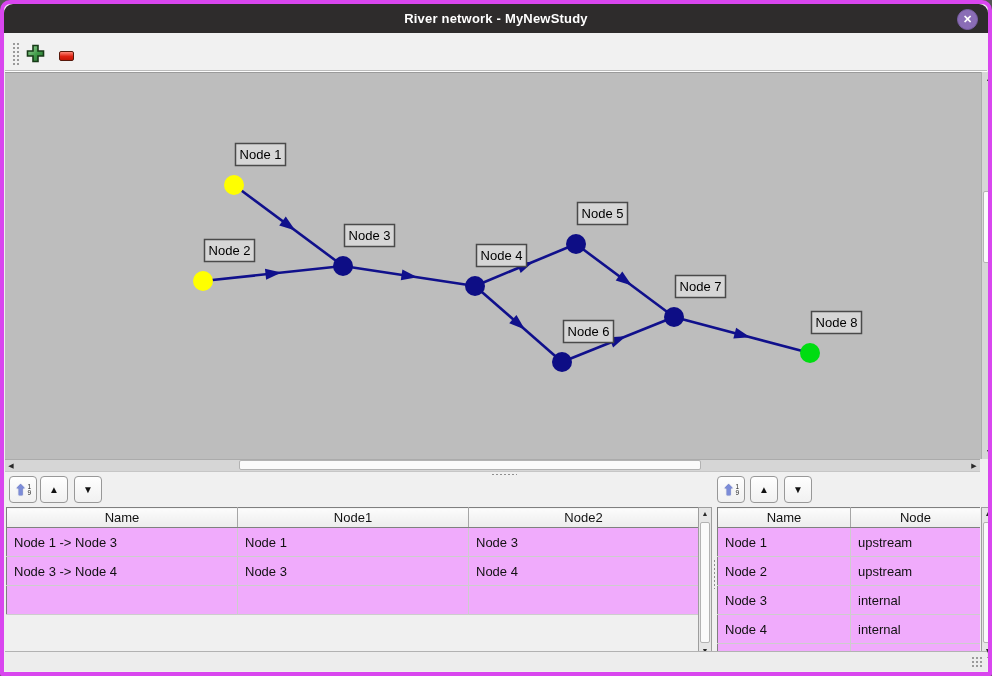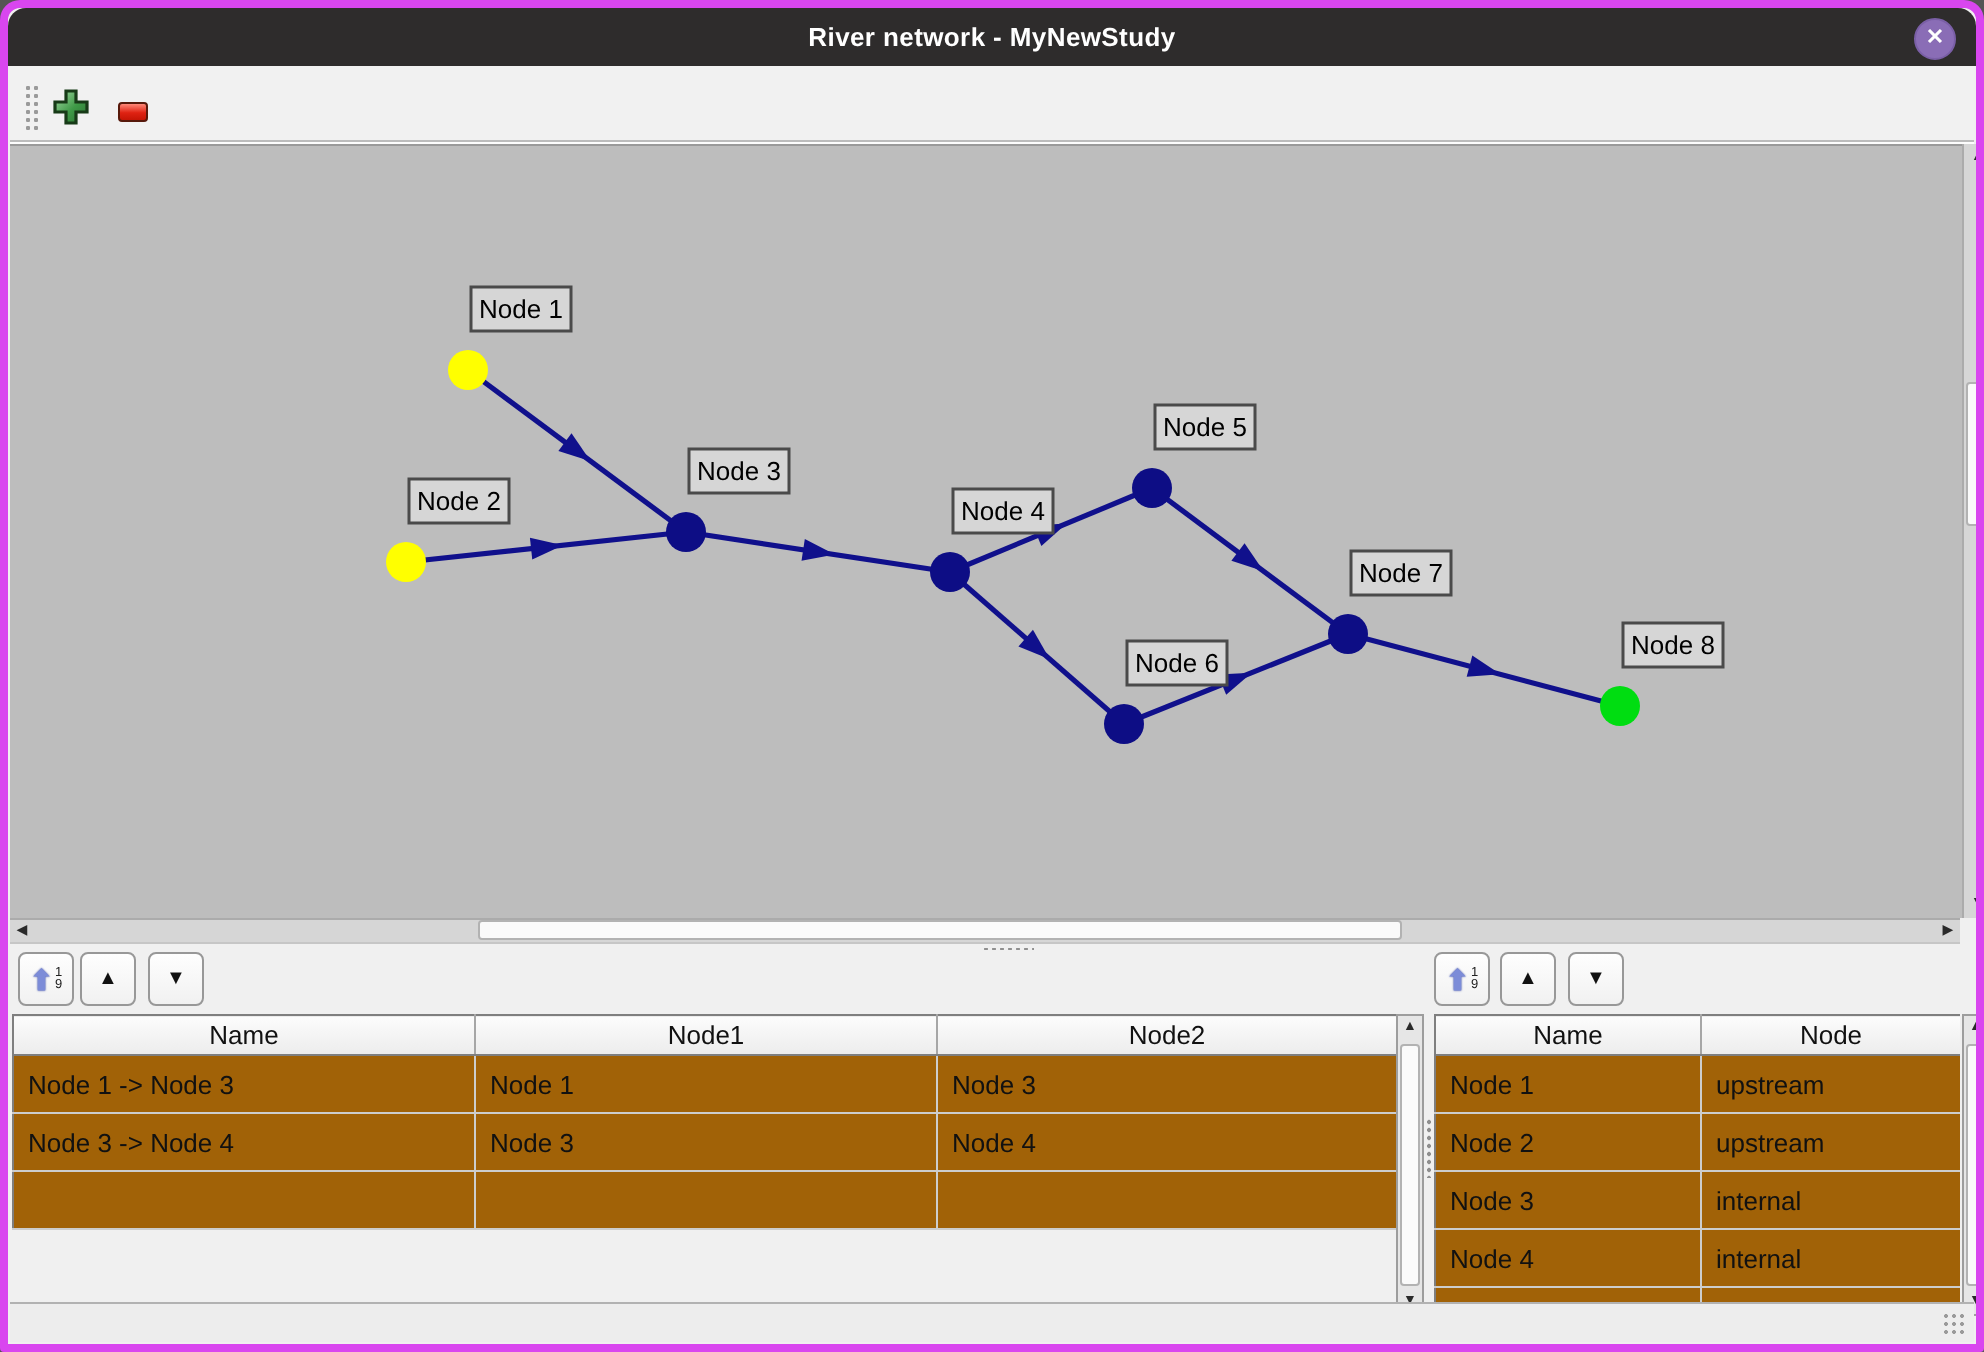--- a/index.html
+++ b/index.html
@@ -81,21 +81,21 @@
   .table-clip { position:absolute; top:503px; height:152px; overflow:hidden; }
   table.grid { border-collapse:collapse; table-layout:fixed; background:#fff; border:1px solid #7f7f7f; }
   table.grid th {
     height:20px; font-weight:normal; font-size:13px; color:#111;
     background:linear-gradient(#fcfcfc,#ececec);
     border-right:1px solid #a6a6a6; border-bottom:1px solid #7f7f7f;
     padding:0; text-align:center; overflow:hidden;
   }
   table.grid th:last-child { border-right:none;text-align:center; }
   table.grid td {
-    height:29px; font-size:13px; color:#111; background:#a16207;
+    height:29px; font-size:13px; color:#111; background:#f0abfc;
     border-right:1px solid #cdcdcd; border-bottom:1px solid #cdcdcd;
     padding:0 0 0 7px; overflow:hidden; white-space:nowrap;
   }
   table.grid td:last-child { border-right:none; }
   .vsplit {
     position:absolute; left:708px; top:503px; width:5px; height:151px; background:#f0f0f0;
   }
   .vsplit-dots {
     position:absolute; left:1px; top:52px; width:3px; height:30px;
     background-image:radial-gradient(#8f8f8f 0.8px, transparent 1px);

